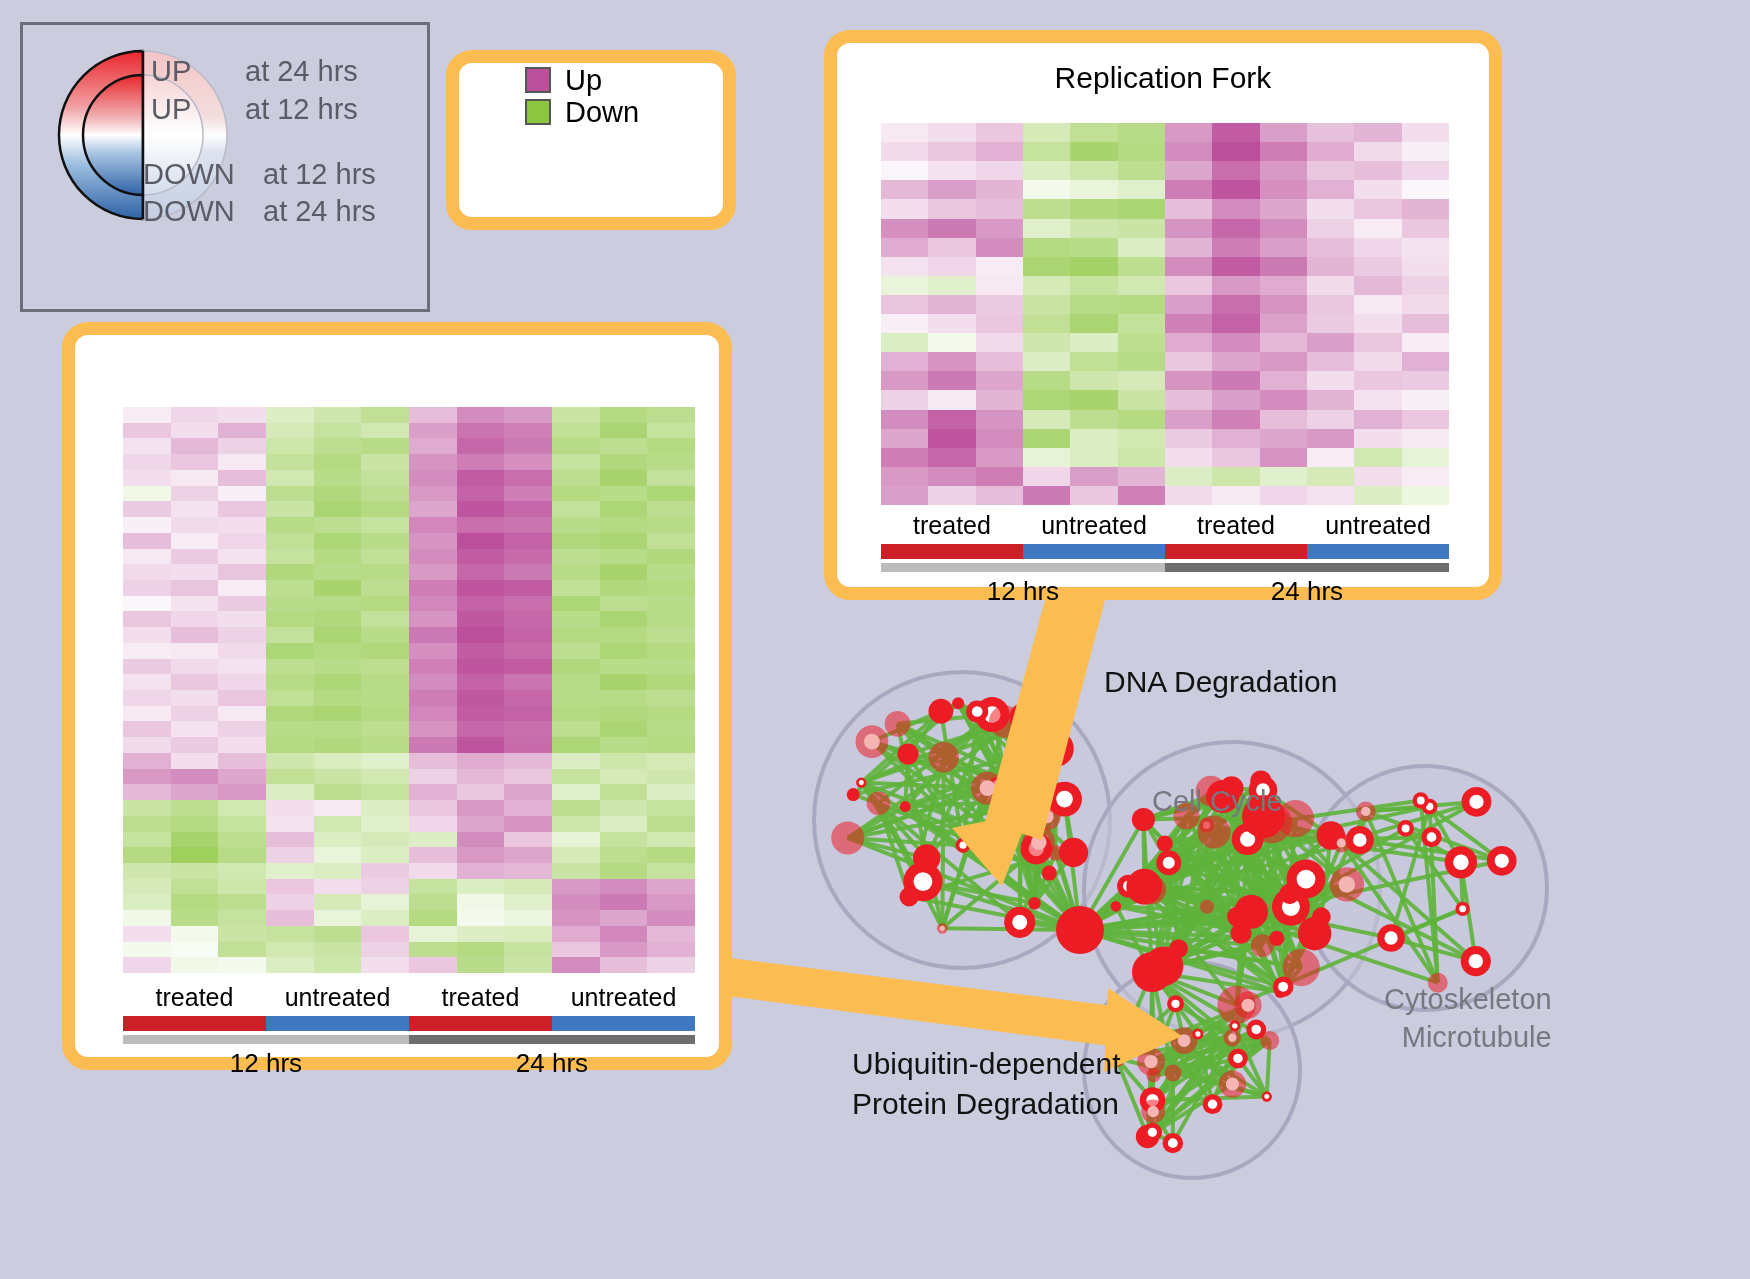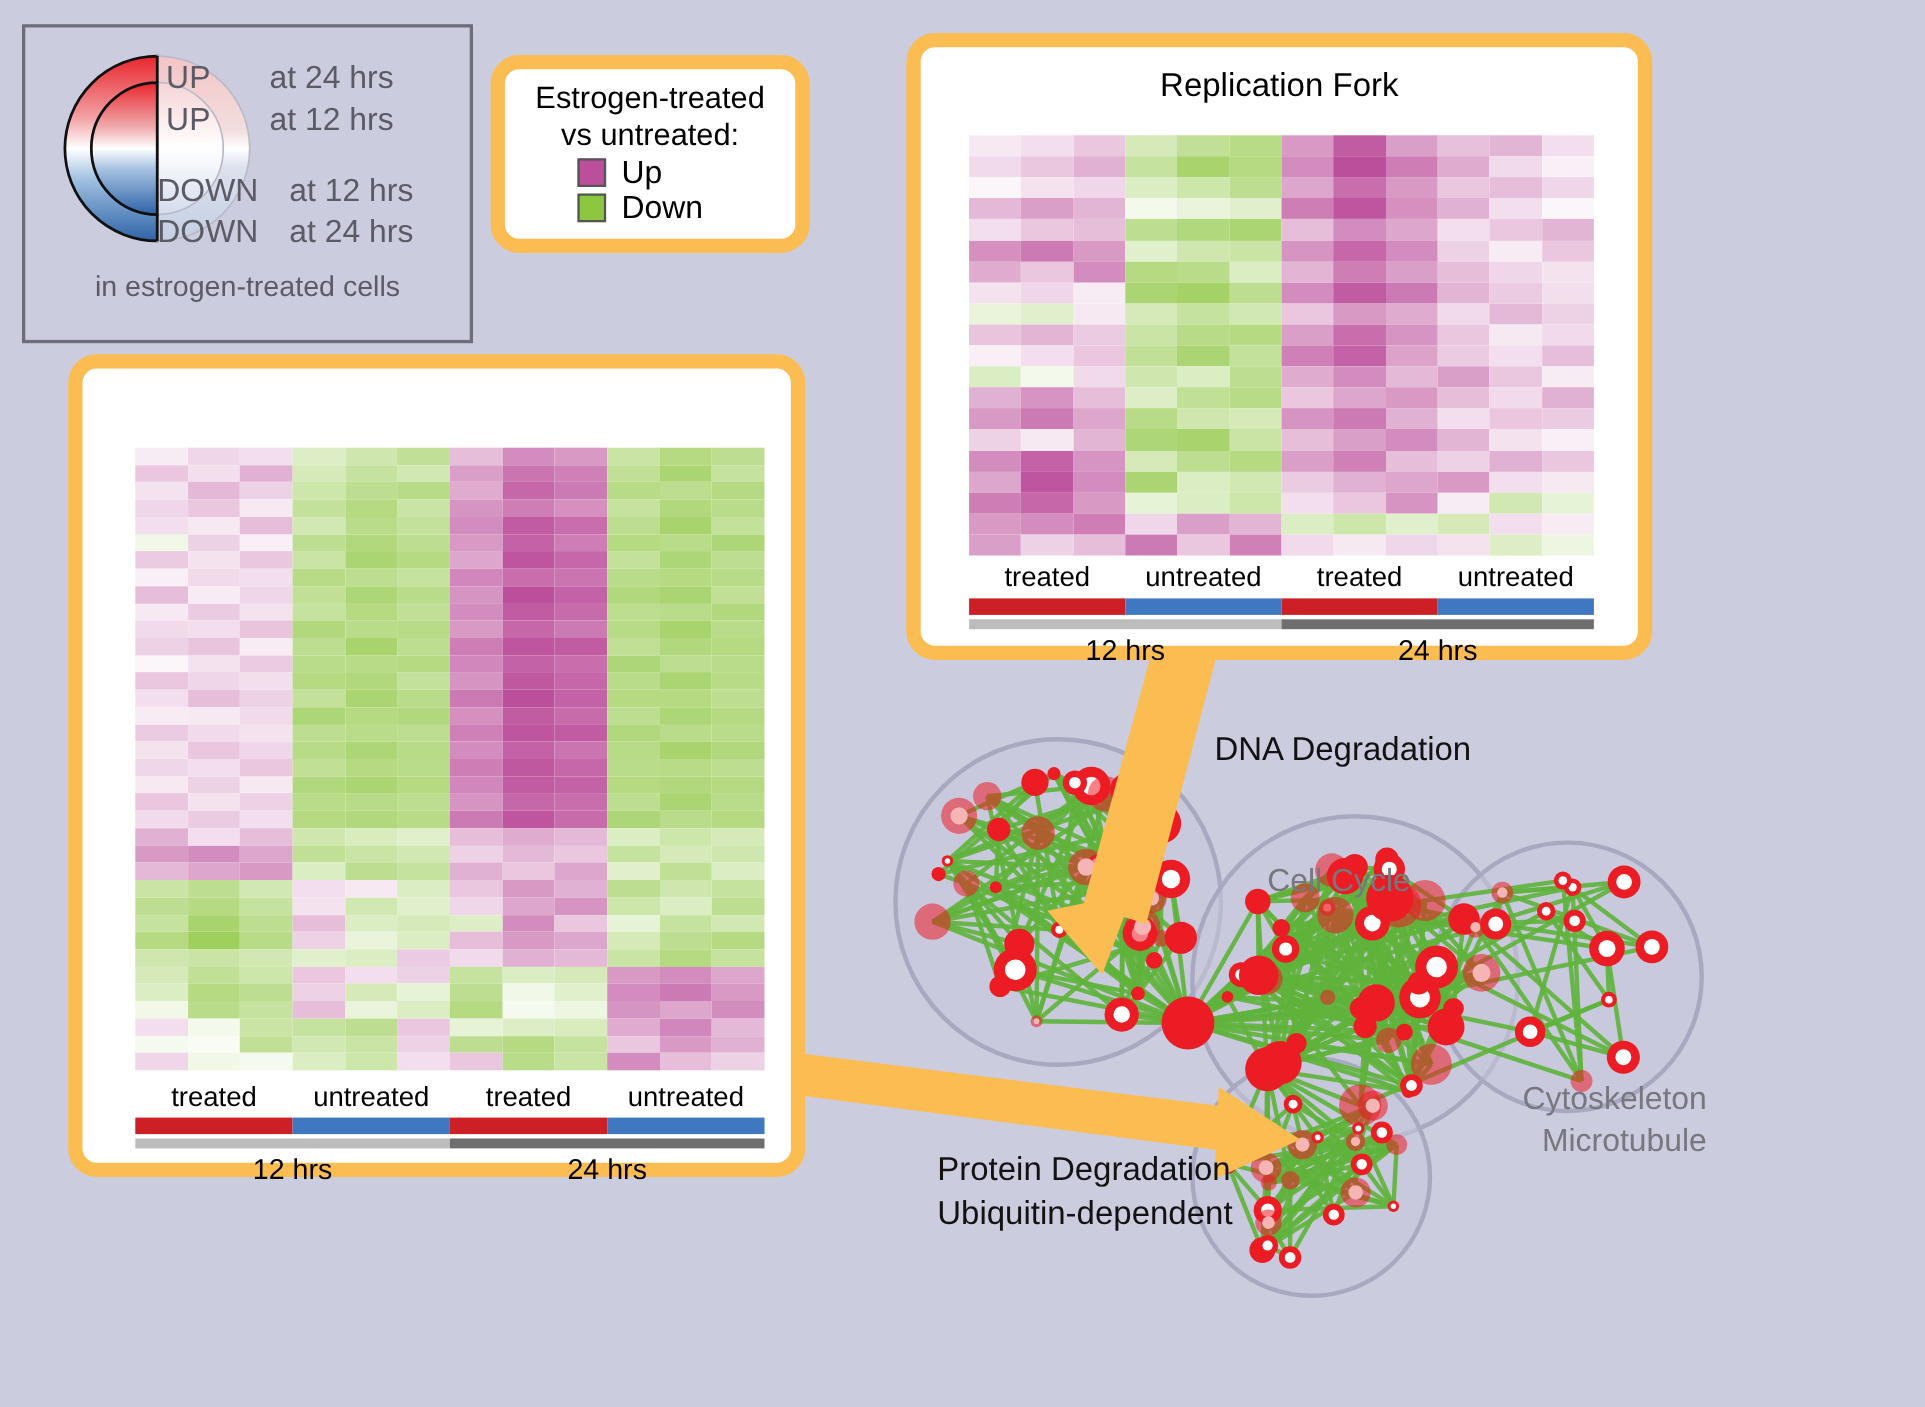--- a/index.html
+++ b/index.html
@@ -117,29 +117,24 @@
   <div class="key-text" style="left:128px;top:30px;">UP</div>
   <div class="key-text" style="left:222px;top:30px;">at 24 hrs</div>
   <div class="key-text" style="left:128px;top:68px;">UP</div>
   <div class="key-text" style="left:222px;top:68px;">at 12 hrs</div>
   <div class="key-text" style="left:120px;top:133px;">DOWN</div>
   <div class="key-text" style="left:240px;top:133px;">at 12 hrs</div>
   <div class="key-text" style="left:120px;top:170px;">DOWN</div>
   <div class="key-text" style="left:240px;top:170px;">at 24 hrs</div>
 
   <div id="key-caption">
-    <div>in estrogen-treated cells</div>
   </div>
 </div>
 
 <div class="abs panel" id="legend-panel">
-  <div class="legend-head">
-    <div>Estrogen-treated</div>
-    <div>vs untreated:</div>
-  </div>
   <div class="legend-row">
     <span class="swatch" style="background:#bc4f9b"></span>
     <span class="legend-label">Up</span>
   </div>
   <div class="legend-row">
     <span class="swatch" style="background:#8dc63f"></span>
     <span class="legend-label">Down</span>
   </div>
 </div>
 
@@ -1703,15 +1698,15 @@
   <path d="M1108,988 L1182,1036 L1104,1072 Z" fill="#fbbc52"></path>
 </svg>
 
 <div class="net-label" id="lbl-dna">DNA Degradation</div>
 <div class="net-label" id="lbl-cc">Cell Cycle</div>
 <div class="net-label" id="lbl-mt">
   <div>Cytoskeleton</div>
   <div>Microtubule</div>
 </div>
 <div class="net-label" id="lbl-ubq">
+  <div>Ubiquitin-dependent</div>
   <div>Protein Degradation</div>
-  <div>Ubiquitin-dependent</div>
 </div>
 
 </body></html>

